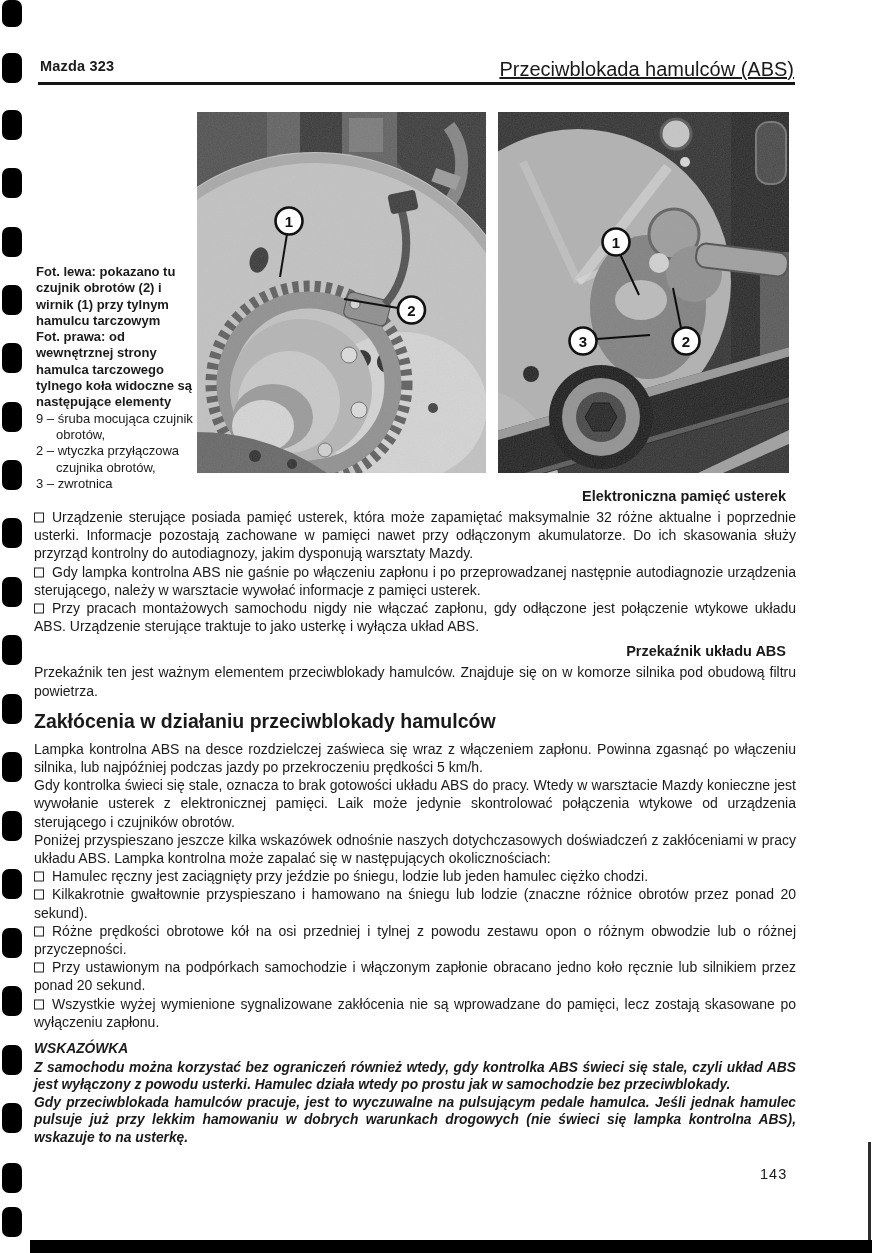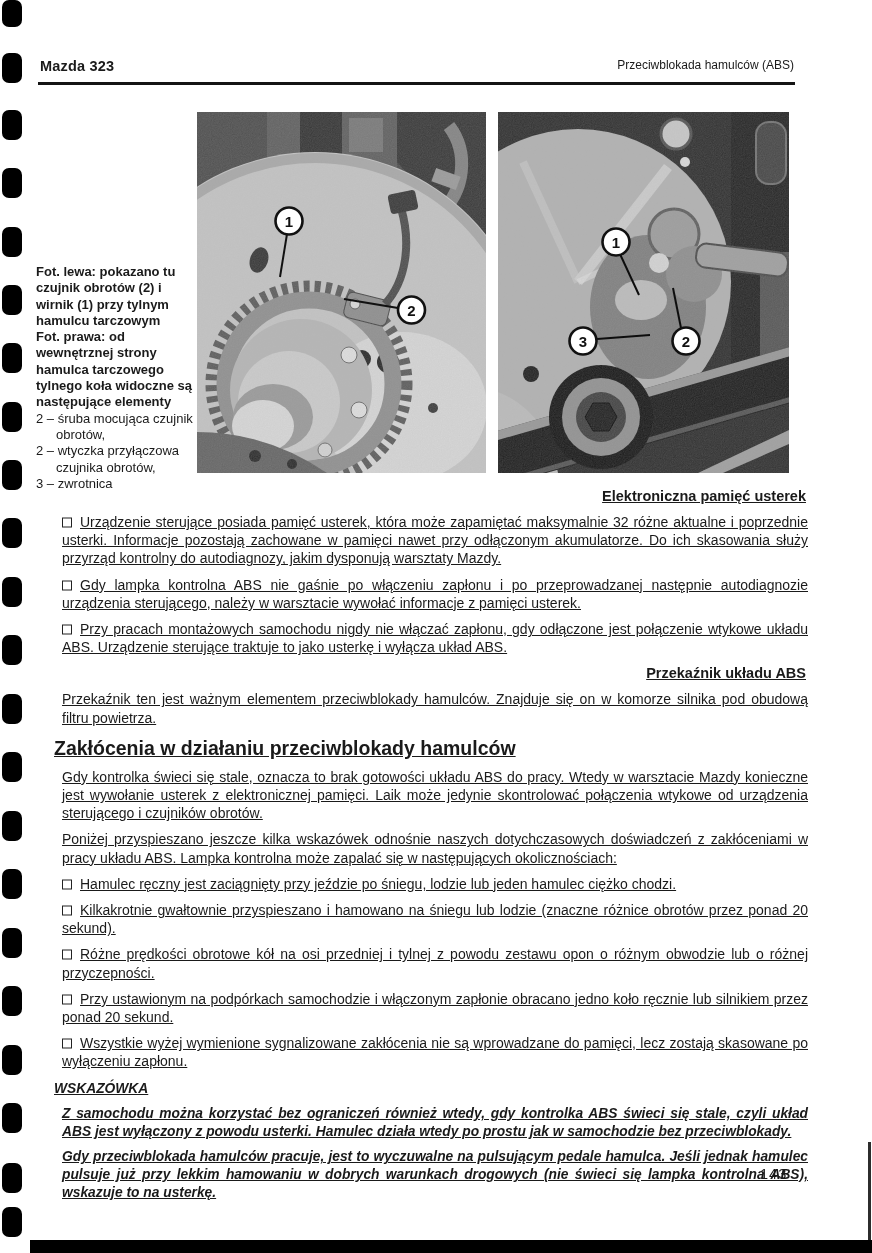--- a/index.html
+++ b/index.html
@@ -3,38 +3,38 @@
 <meta charset="utf-8">
 <style>
   * { box-sizing: border-box; }
   html, body { margin: 0; padding: 0; background: #ffffff; }
   .page {
     position: relative; width: 872px; height: 1253px; background: #ffffff;
     font-family: "Liberation Sans", sans-serif; color: #1a1a1a; overflow: hidden;
   }
   .bind-mark { position: absolute; left: 2px; width: 20px; background: #000; border-radius: 7px; }
   .hdr-left  { position: absolute; left: 40px;  top: 58px; font-size: 14.5px; font-weight: bold; letter-spacing: .2px; }
-  .hdr-right { position: absolute; right: 78px; top: 58px; font-size: 12px; }
+  .hdr-right { position: absolute; right: 78px; top: 58px; font-size: 20px; text-decoration: underline; }
   .hdr-rule  { position: absolute; left: 38px; top: 82px; width: 757px; height: 3px; background: #141414; }
 
   .photo { position: absolute; top: 112px; height: 361px; }
   #photo-left  { left: 197px; width: 289px; }
   #photo-right { left: 498px; width: 291px; }
   .photo svg { display: block; width: 100%; height: 100%; }
   .callout-num { font-family: "Liberation Sans", sans-serif; font-size: 15px; font-weight: bold; fill: #111; }
 
   .caption { position: absolute; left: 36px; top: 264px; width: 160px; font-size: 13px; line-height: 16.3px; }
   .cap-b  { font-weight: bold; }
   .cap-li { padding-left: 20px; text-indent: -20px; }
 
-  .main { position: absolute; left: 54px; top: 487px; width: 762px; font-size: 14px; line-height: 18.2px; text-align: justify; text-decoration: underline; }
+  .main { position: absolute; left: 34px; top: 487px; width: 762px; font-size: 14px; line-height: 18.2px; text-align: justify; }
   .sec-h { font-size: 14.5px; font-weight: bold; text-align: right; padding-right: 10px; margin: 0 0 3px 0; line-height: 18px; }
   .relay-h { margin-top: 7px; }
   .big-h { font-size: 19.5px; font-weight: bold; text-align: left; padding-right: 8px; margin: 10px 0 7px 0; line-height: 23px; }
-  .para { margin: 8px; }
+  .para { margin: 0; }
   .cbx { display: inline-block; width: 10px; height: 10px; border: 1.4px solid #222; margin-right: 8px; transform: translateY(.5px); }
   .note { font-style: italic; font-weight: bold; font-size: 13.8px; line-height: 17.6px; }
   .note-t { margin-top: 9px; margin-bottom: 1px; }
 
   .pagenum { position: absolute; left: 760px; top: 1166px; font-size: 14.5px; letter-spacing: 1px; }
   .bottom-bar { position: absolute; left: 30px; top: 1240px; width: 842px; height: 13px; background: #000; }
   .edge-line { position: absolute; left: 868px; top: 1142px; width: 3px; height: 98px; background: #2c2c2c; }
 </style>
 </head>
 <body>
@@ -164,36 +164,37 @@
       <g>
         <circle cx="85" cy="229" r="13.5" fill="#ffffff" stroke="#111111" stroke-width="2.6"></circle>
         <text class="callout-num" x="85" y="234.5" text-anchor="middle">3</text>
       </g>
     </svg>
   </div>
 
   <div class="caption">
     <div class="cap-b">Fot. lewa: pokazano tu czujnik obrotów (2) i wirnik (1) przy tylnym hamulcu tarczowym</div>
     <div class="cap-b">Fot. prawa: od wewnętrznej strony hamulca tarczowego tylnego koła widoczne są następujące elementy</div>
-    <div class="cap-li">2 – śruba mocująca czujnik obrotów,</div>
+    <div class="cap-li">9 – śruba mocująca czujnik obrotów,</div>
     <div class="cap-li">2 – wtyczka przyłączowa czujnika obrotów,</div>
     <div class="cap-li">3 – zwrotnica</div>
   </div>
 
   <div class="main">
 
     <h3 class="sec-h">Elektroniczna pamięć usterek</h3>
     <p class="para"><span class="cbx"></span><span>Urządzenie sterujące posiada pamięć usterek, która może zapamiętać maksymalnie 32 różne aktualne i poprzednie usterki. Informacje pozostają zachowane w pamięci nawet przy odłączonym akumulatorze. Do ich skasowania służy przyrząd kontrolny do autodiagnozy, jakim dysponują warsztaty Mazdy.</span></p>
     <p class="para"><span class="cbx"></span><span>Gdy lampka kontrolna ABS nie gaśnie po włączeniu zapłonu i po przeprowadzanej następnie autodiagnozie urządzenia sterującego, należy w warsztacie wywołać informacje z pamięci usterek.</span></p>
     <p class="para"><span class="cbx"></span><span>Przy pracach montażowych samochodu nigdy nie włączać zapłonu, gdy odłączone jest połączenie wtykowe układu ABS. Urządzenie sterujące traktuje to jako usterkę i wyłącza układ ABS.</span></p>
 
     <h3 class="sec-h relay-h">Przekaźnik układu ABS</h3>
     <p class="para">Przekaźnik ten jest ważnym elementem przeciwblokady hamulców. Znajduje się on w komorze silnika pod obudową filtru powietrza.</p>
 
     <h2 class="big-h">Zakłócenia w działaniu przeciwblokady hamulców</h2>
+    <p class="para">Lampka kontrolna ABS na desce rozdzielczej zaświeca się wraz z włączeniem zapłonu. Powinna zgasnąć po włączeniu silnika, lub najpóźniej podczas jazdy po przekroczeniu prędkości 5 km/h.</p>
     <p class="para">Gdy kontrolka świeci się stale, oznacza to brak gotowości układu ABS do pracy. Wtedy w warsztacie Mazdy konieczne jest wywołanie usterek z elektronicznej pamięci. Laik może jedynie skontrolować połączenia wtykowe od urządzenia sterującego i czujników obrotów.</p>
     <p class="para">Poniżej przyspieszano jeszcze kilka wskazówek odnośnie naszych dotychczasowych doświadczeń z zakłóceniami w pracy układu ABS. Lampka kontrolna może zapalać się w następujących okolicznościach:</p>
 
     <p class="para"><span class="cbx"></span><span>Hamulec ręczny jest zaciągnięty przy jeździe po śniegu, lodzie lub jeden hamulec ciężko chodzi.</span></p>
     <p class="para"><span class="cbx"></span><span>Kilkakrotnie gwałtownie przyspieszano i hamowano na śniegu lub lodzie (znaczne różnice obrotów przez ponad 20 sekund).</span></p>
     <p class="para"><span class="cbx"></span><span>Różne prędkości obrotowe kół na osi przedniej i tylnej z powodu zestawu opon o różnym obwodzie lub o różnej przyczepności.</span></p>
     <p class="para"><span class="cbx"></span><span>Przy ustawionym na podpórkach samochodzie i włączonym zapłonie obracano jedno koło ręcznie lub silnikiem przez ponad 20 sekund.</span></p>
     <p class="para"><span class="cbx"></span><span>Wszystkie wyżej wymienione sygnalizowane zakłócenia nie są wprowadzane do pamięci, lecz zostają skasowane po wyłączeniu zapłonu.</span></p>
 
     <div class="note">

